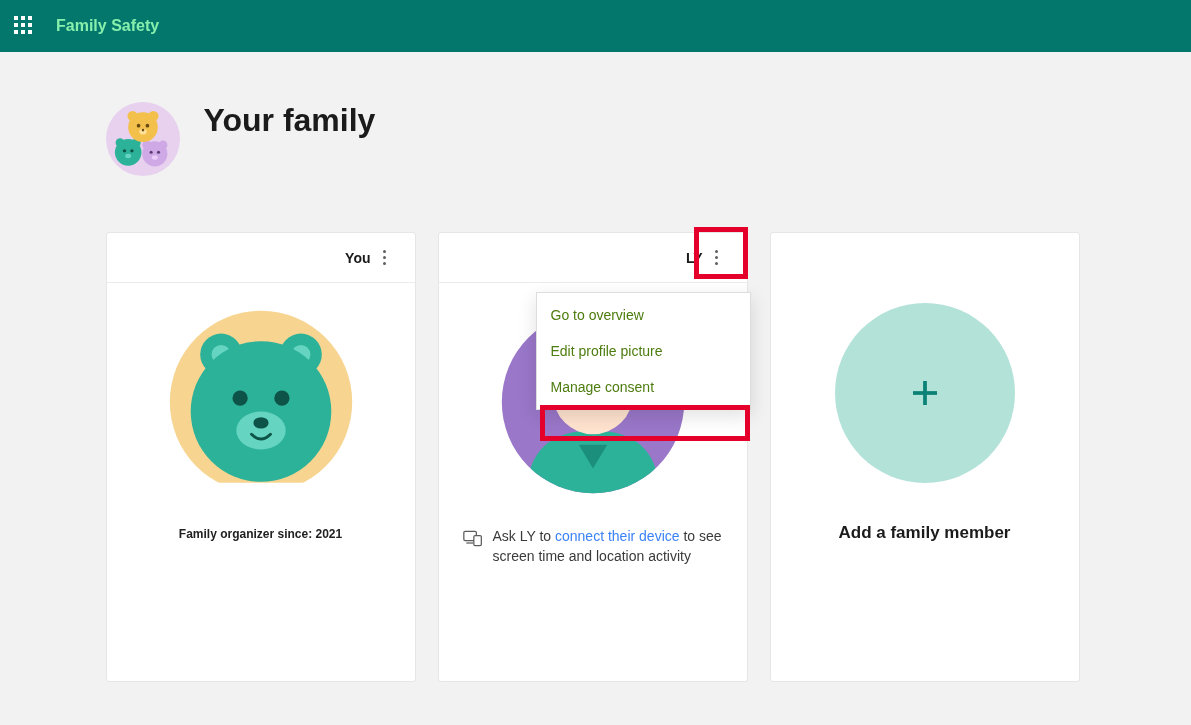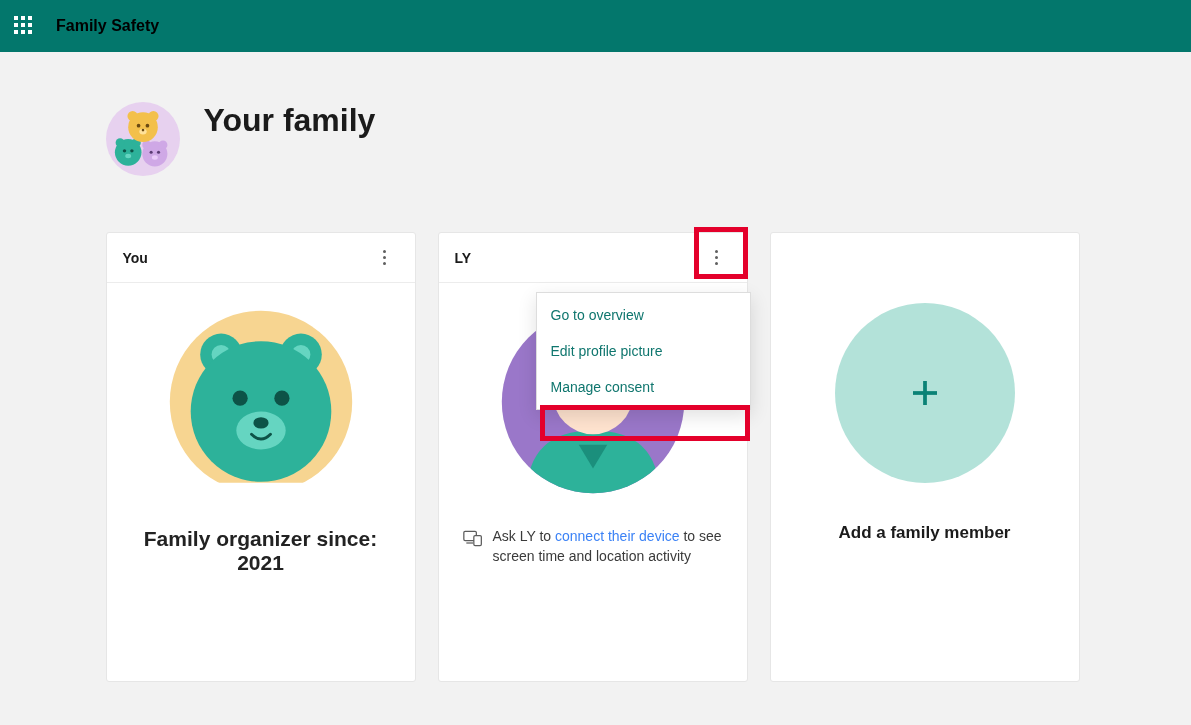--- a/index.html
+++ b/index.html
@@ -10,21 +10,21 @@
     background: #f2f2f2;
     color: #1b1b1b;
     overflow: hidden;
   }
   
   .topbar {
     display: flex;
     align-items: center;
     height: 52px;
     background: #03776c;
-    color: #000000;
+    color: #86efac;
     padding: 0 14px;
     gap: 22px;
   }
   .waffle {
     width: 20px; height: 20px;
     display: grid;
     grid-template-columns: repeat(3, 4px);
     grid-template-rows: repeat(3, 4px);
     gap: 3px;
     cursor: pointer;
@@ -59,21 +59,21 @@
     background: #fff;
     border: 1px solid #e6e6e6;
     border-radius: 3px;
     position: relative;
     display: flex;
     flex-direction: column;
   }
   .card-head {
     display:flex;
     align-items:center;
-    justify-content:space-between;
+    justify-content:flex-end;
     height: 50px;
     padding: 0 16px;
     border-bottom: 1px solid #ececec;
   }
   .card-head-title { font-size: 14px; font-weight: 600; }
   .dots-btn {
     width: 28px; height: 28px;
     border:none; background:none;
     display:flex; flex-direction:column;
     align-items:center; justify-content:center;
@@ -90,21 +90,21 @@
     padding: 24px 24px 0 24px;
     text-align:center;
   }
   .avatar-wrap {
     width: 190px; height: 190px;
     display:flex; align-items:center; justify-content:center;
     margin-bottom: 30px;
   }
 
   .caption-line {
-    font-size: 21px;
+    font-size: 12px;
     font-weight: 600;
     color:#222;
   }
 
   .device-line {
     font-size: 14px;
     color:#3a3a3a;
     display:flex;
     align-items:flex-start;
     gap:10px;
@@ -134,21 +134,21 @@
     width: 215px;
     background:#fff;
     border:1px solid #ddd;
     box-shadow: 0 6px 18px rgba(0,0,0,.12);
     padding: 4px 0;
     z-index: 5;
   }
   .ctx-item {
     padding: 10px 18px 10px 14px;
     font-size: 14px;
-    color:#0f766e;
+    color:#4d7c0f;
     cursor:pointer;
     white-space:nowrap;
   }
 
   
   .hl { position:absolute; border:5px solid #e4002b; pointer-events:none; z-index:10; }
 
   .device-icon { flex: none; margin-top:2px; }
 </style>
 </head>

